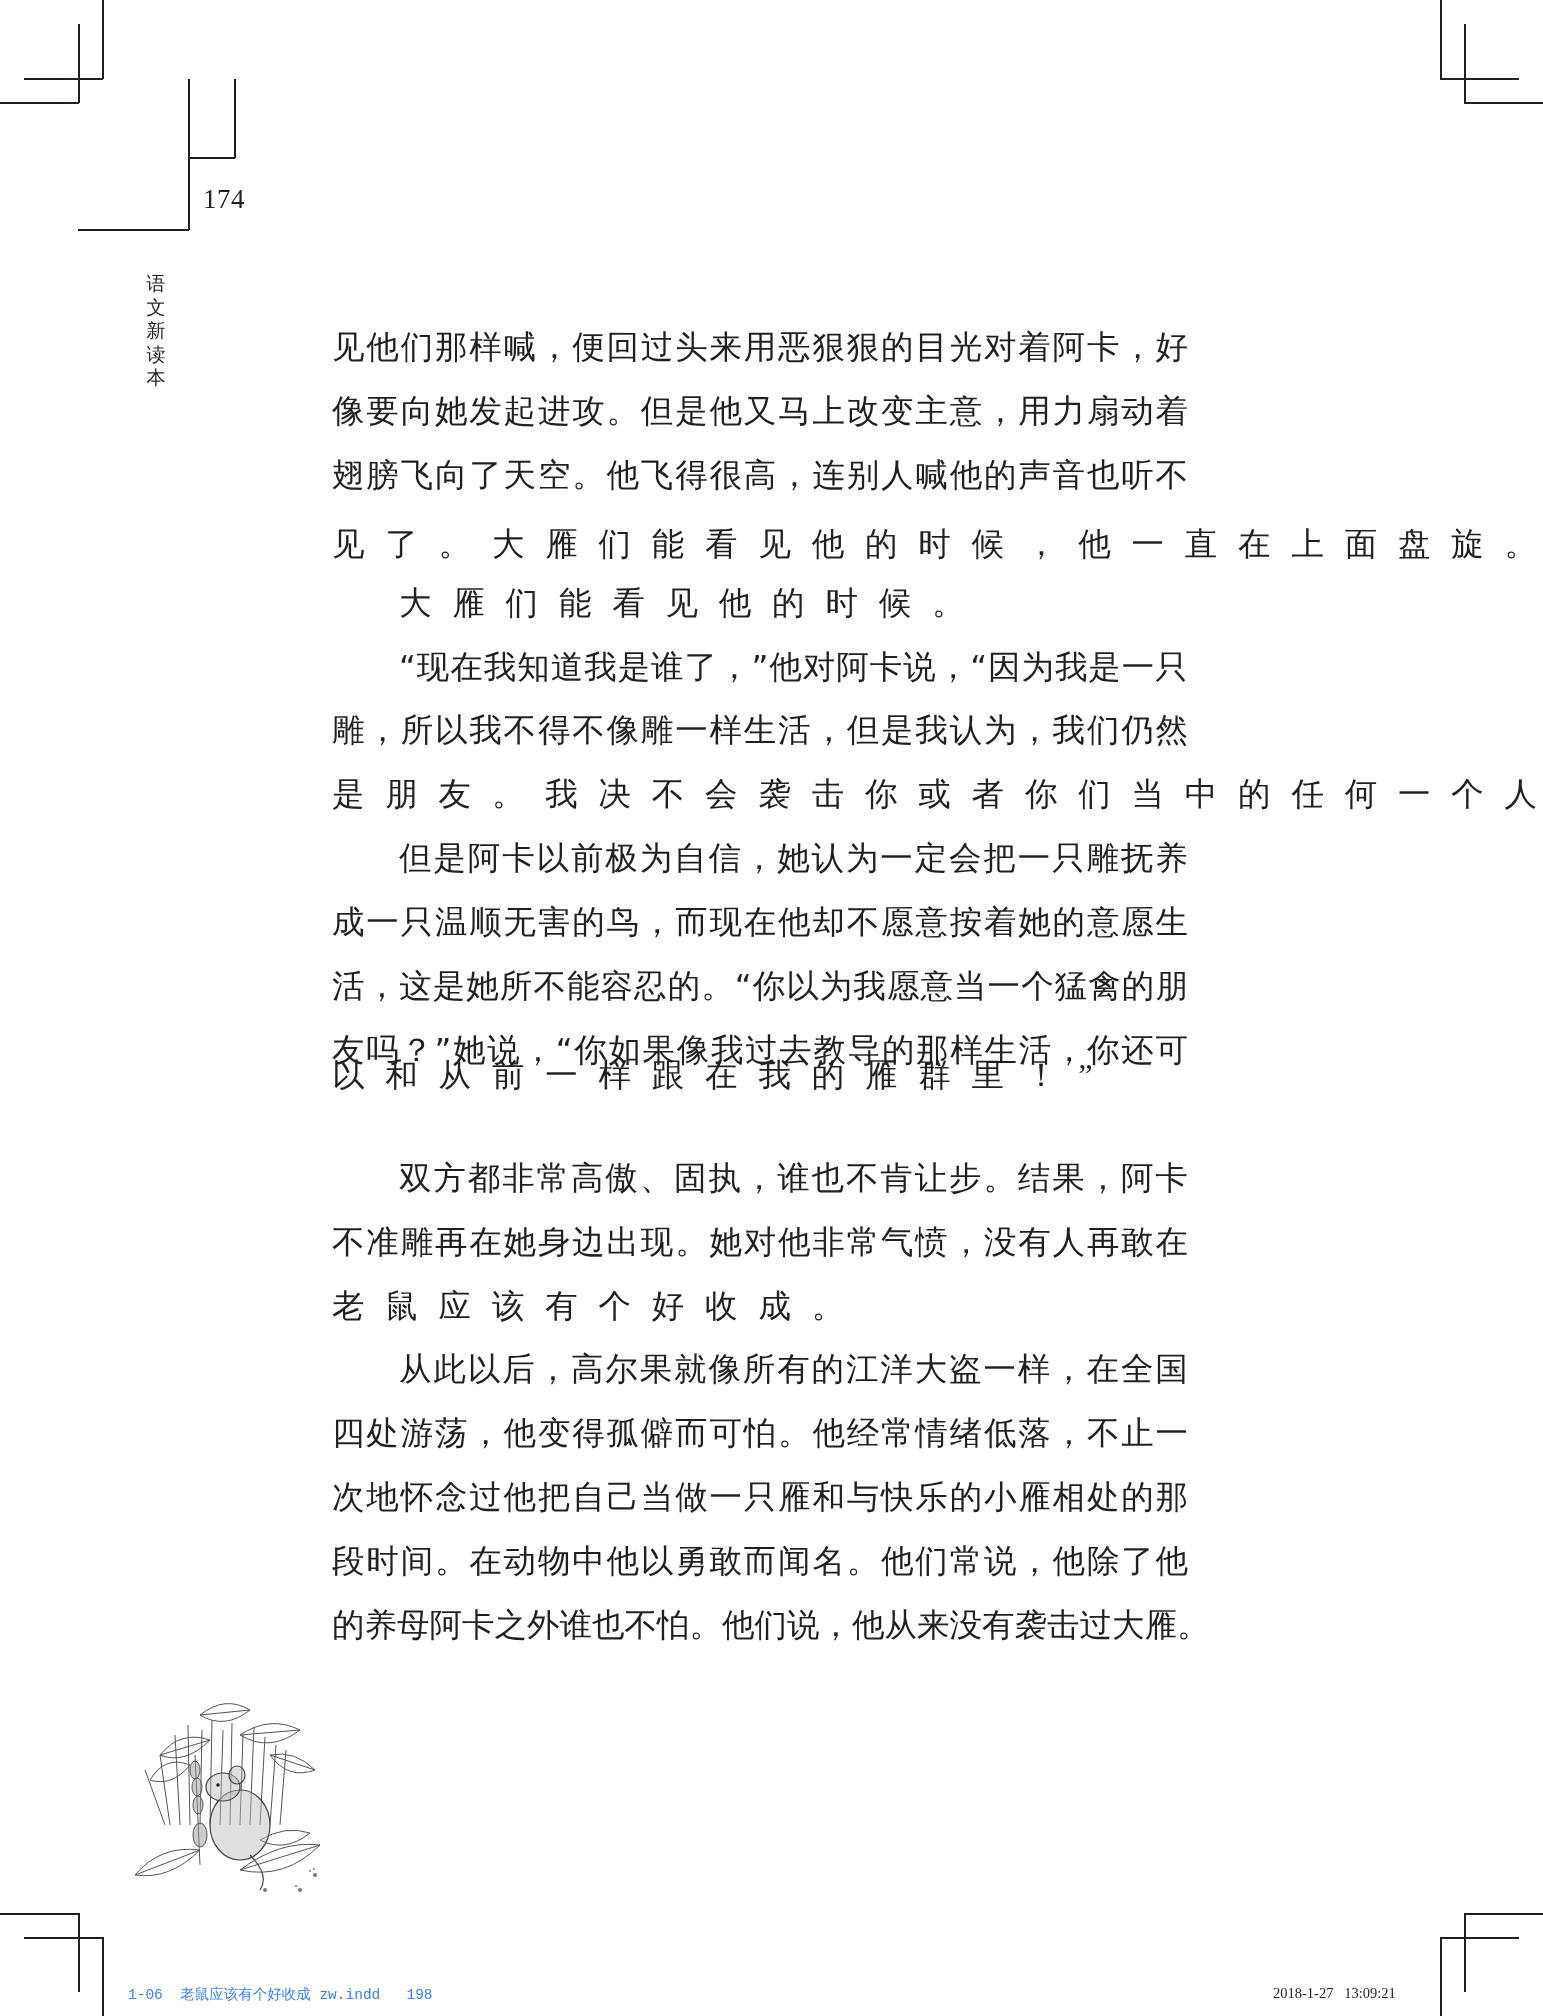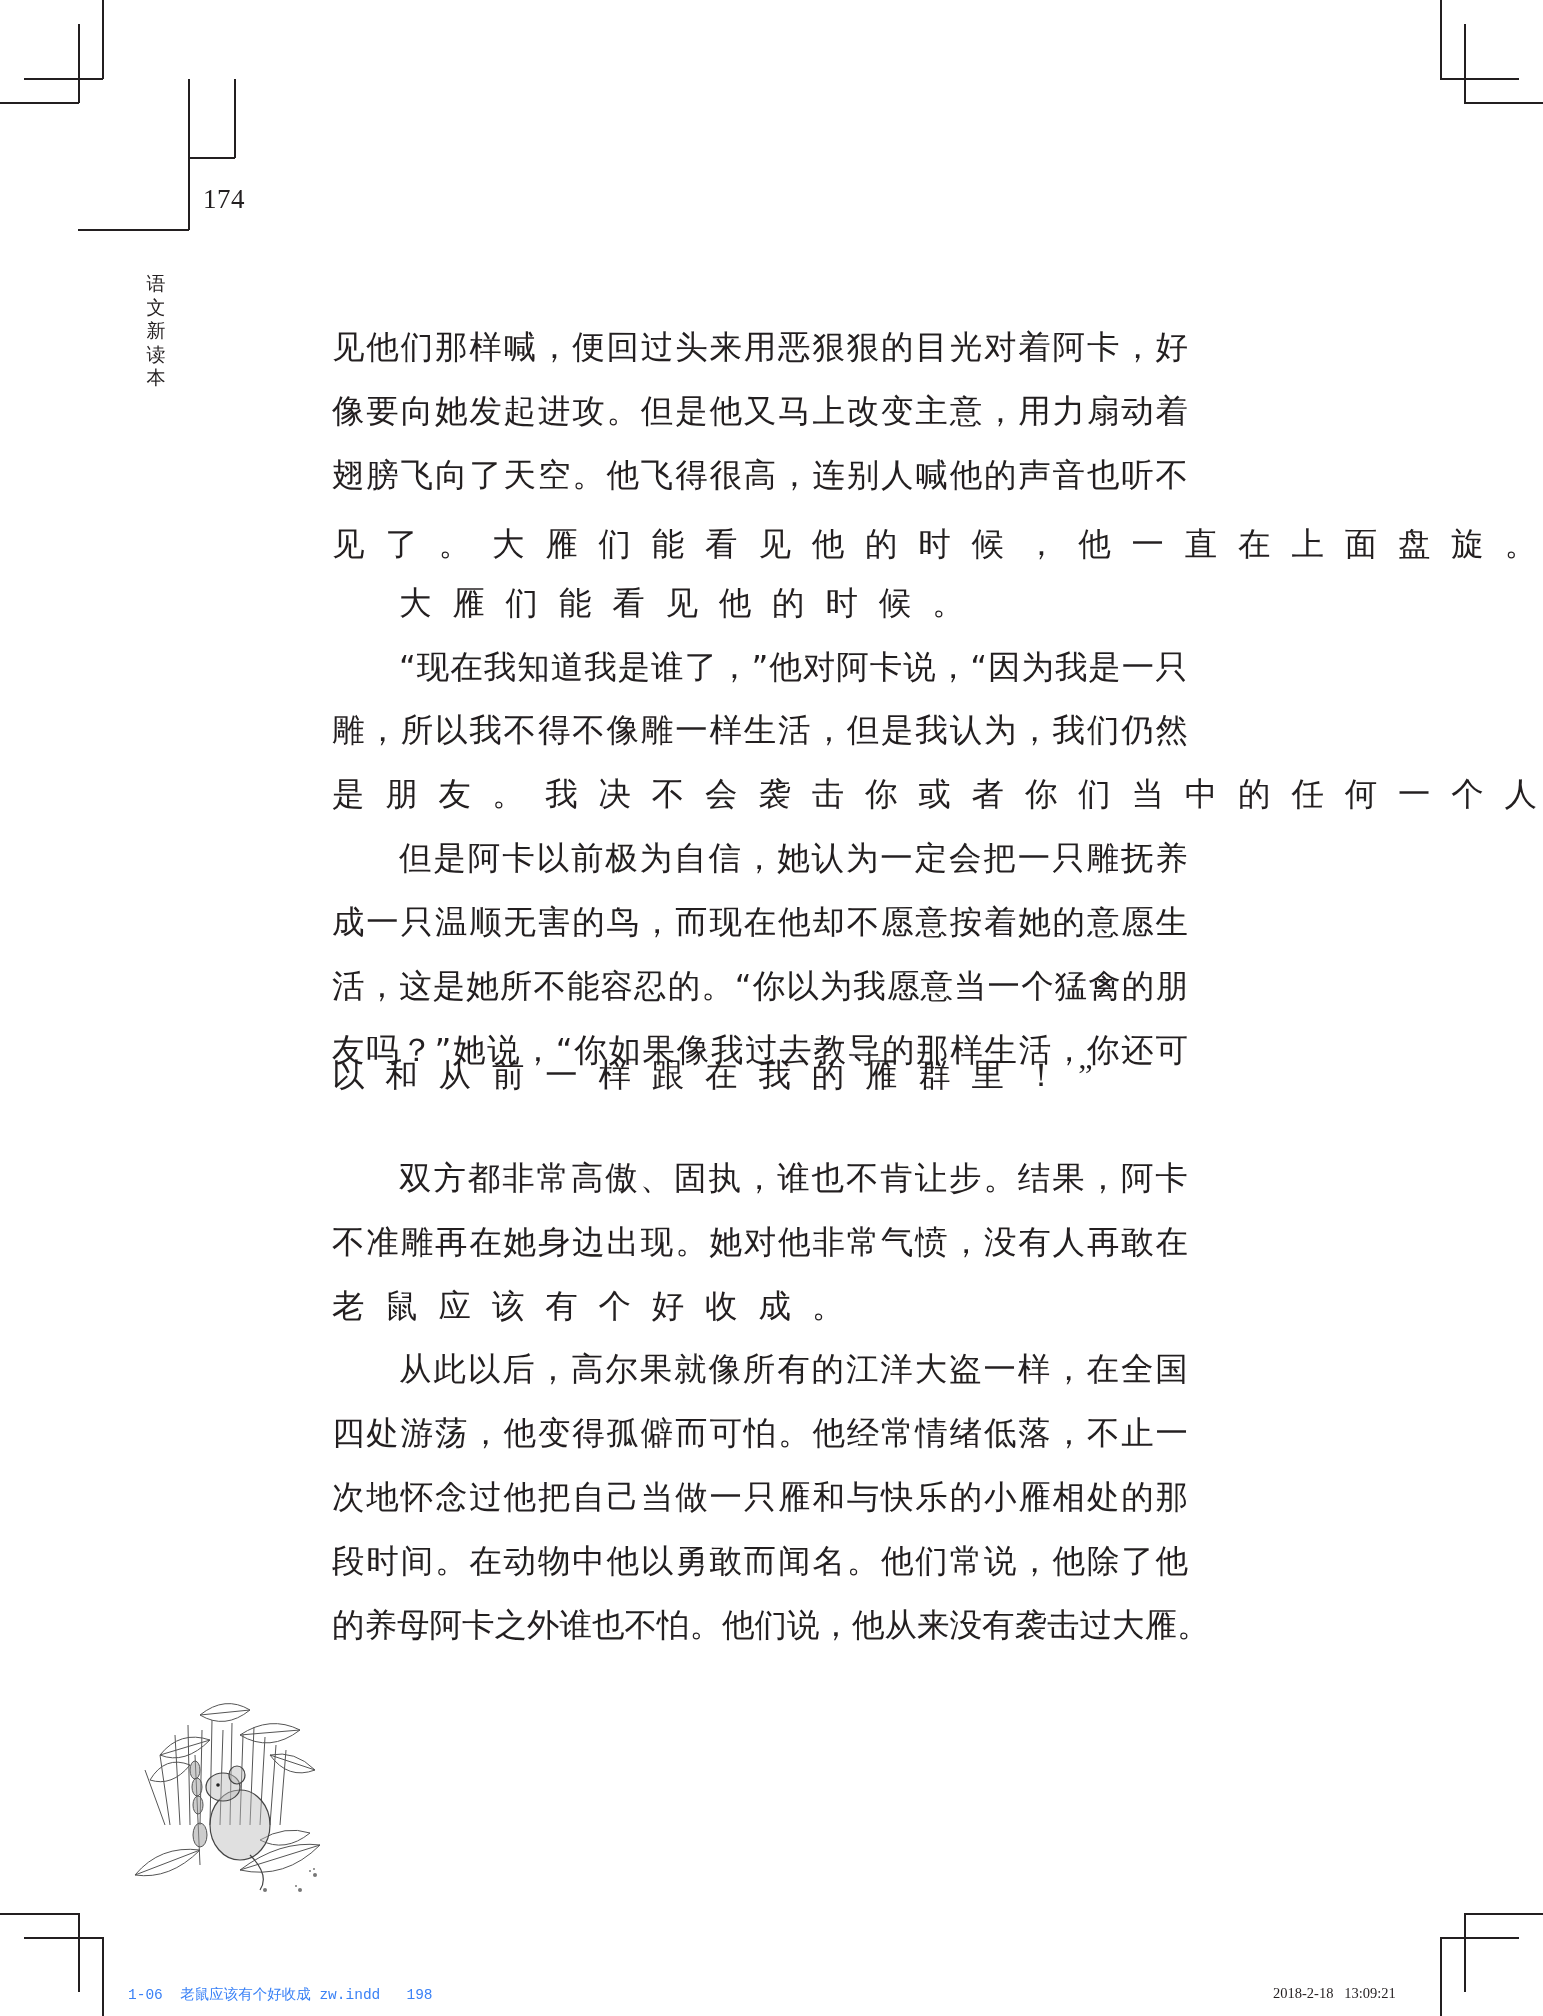--- a/index.html
+++ b/index.html
@@ -537,13 +537,13 @@
     <circle cx="195" cy="200" r="2"></circle>
       <circle cx="190" cy="196" r="1"></circle>
       <circle cx="194" cy="194" r="1"></circle>
     <circle cx="180" cy="215" r="2"></circle>
       <circle cx="176" cy="211" r="1"></circle>
     <circle cx="145" cy="215" r="2"></circle>
   </g>
 </svg>
 
 <div class="footer-left">1-06  老鼠应该有个好收成 zw.indd   198</div>
-<div class="footer-right">2018-2-18   13:09:21</div>
+<div class="footer-right">2018-1-27   13:09:21</div>
 
 </body></html>

